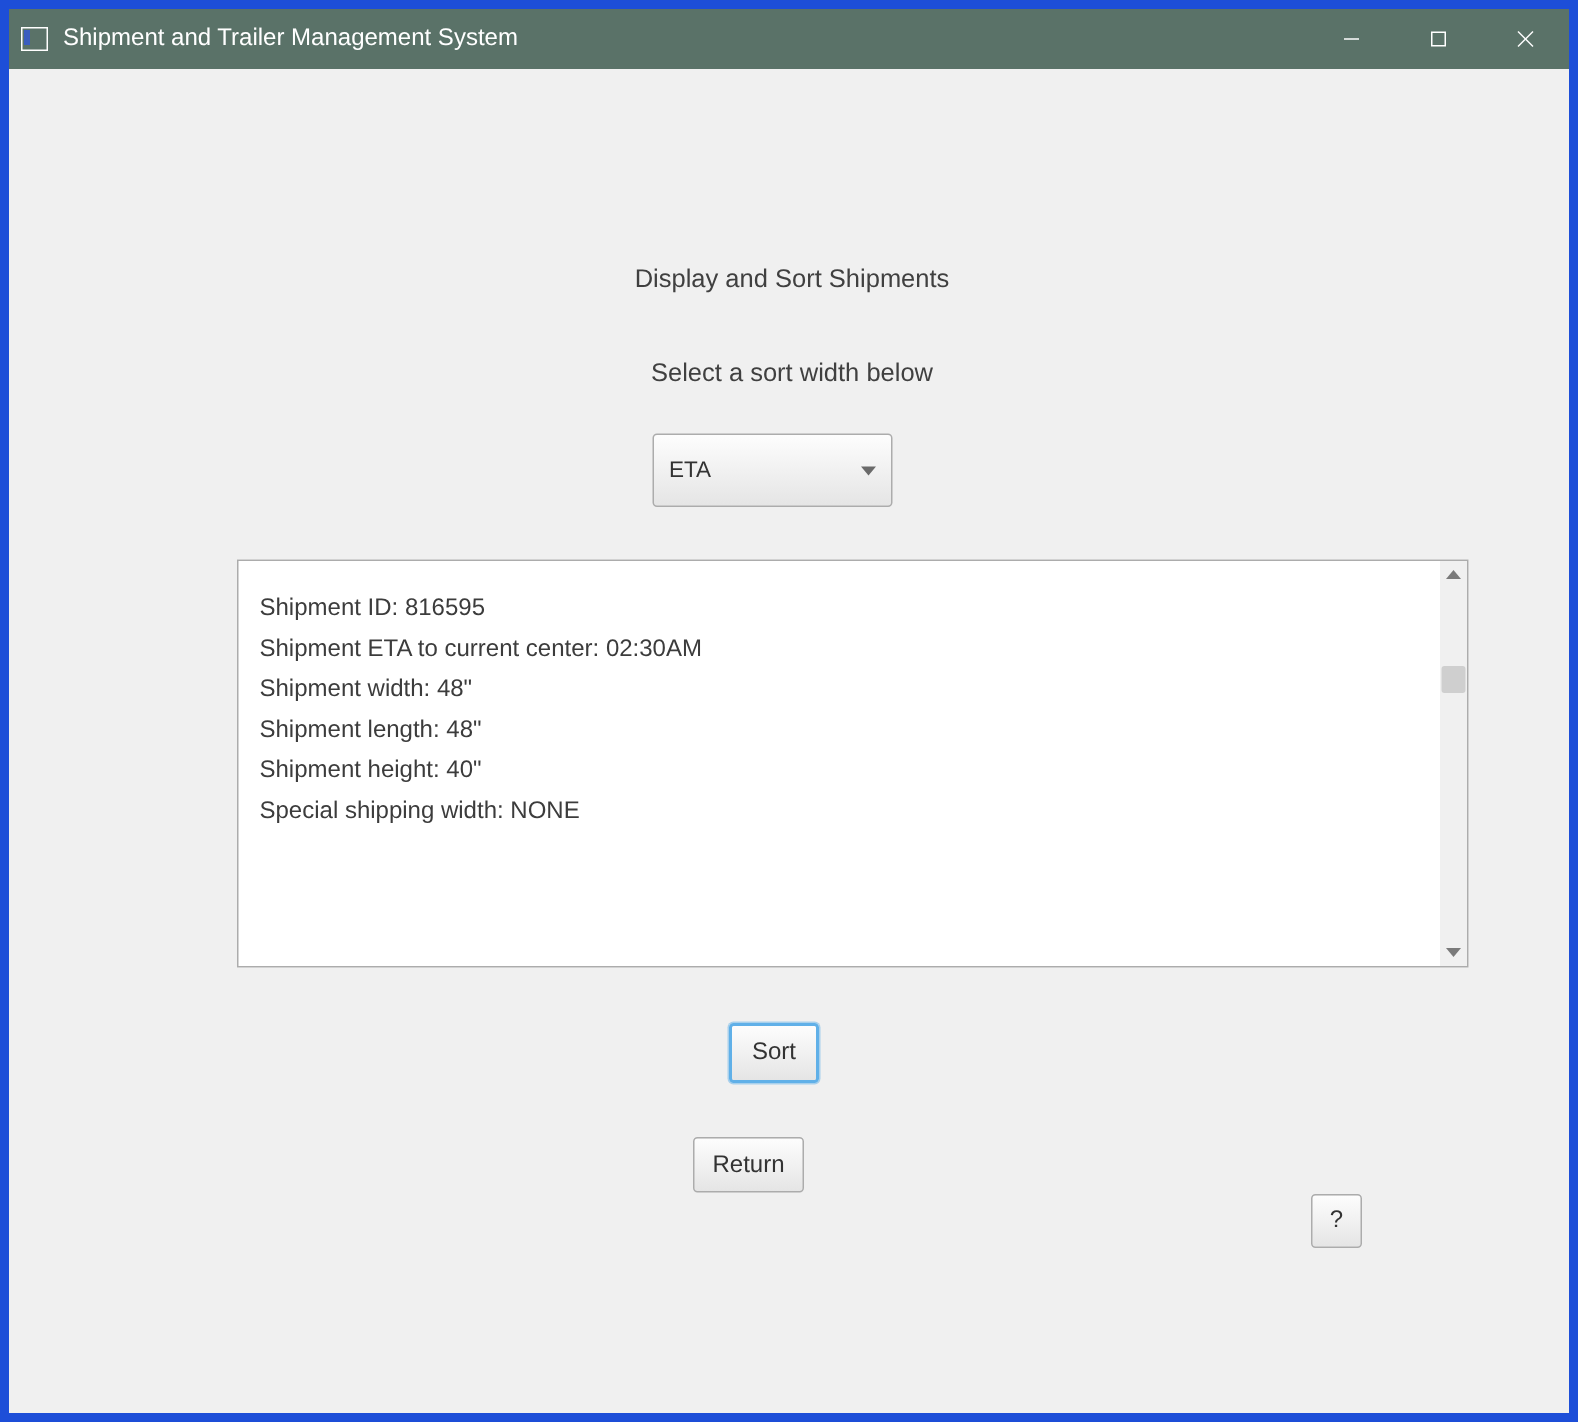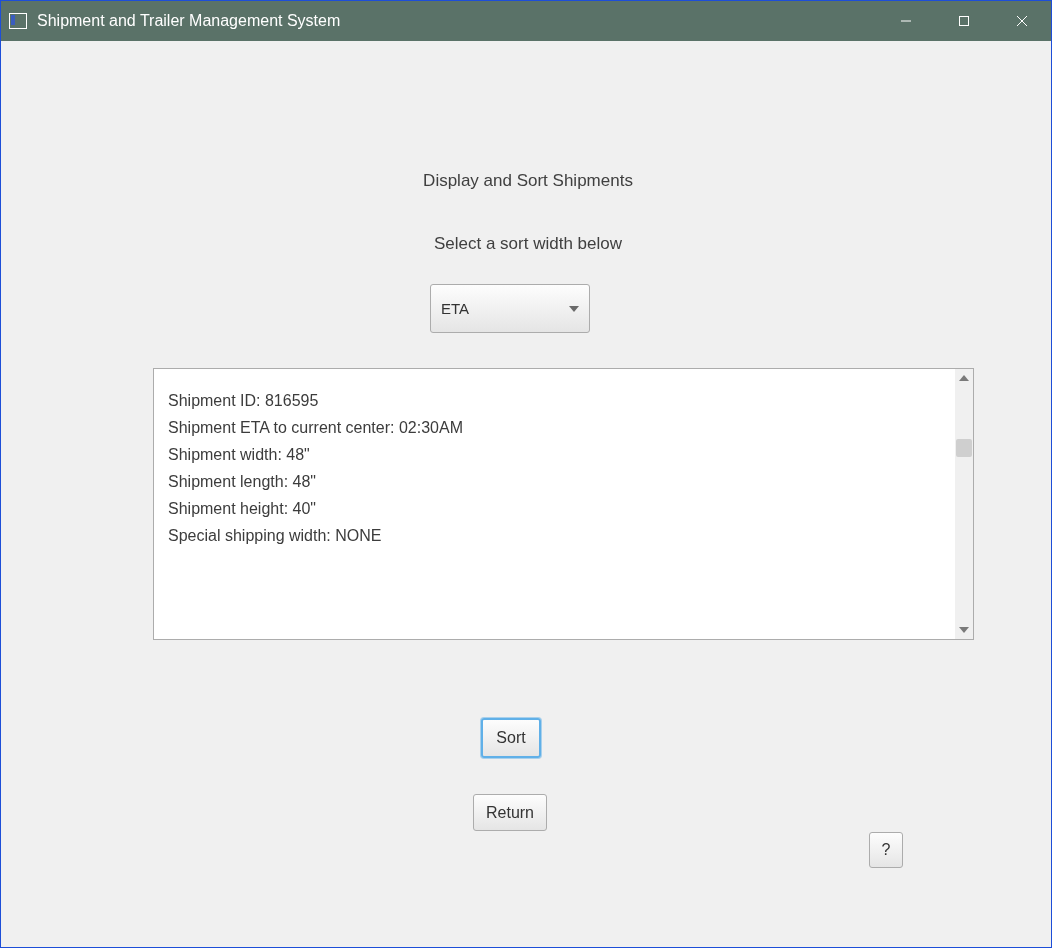--- a/index.html
+++ b/index.html
@@ -1,16 +1,16 @@
 <!DOCTYPE html>
 <html><head>
 <meta charset="utf-8">
 <style>
   html,body{margin:0;padding:0;height:100%;font-family:"Segoe UI",Arial,sans-serif;font-size:15px;color:#3d3d3d;background:#fff;}
-  .window{width:1052px;height:948px;position:relative;border:1px solid #1d4ed8;box-sizing:border-box;background:#f0f0f0;}
+  .window{width:1052px;height:948px;position:relative;border:6px solid #1d4ed8;box-sizing:border-box;background:#f0f0f0;}
   .titlebar{height:40px;background:#5a7268;display:flex;align-items:center;color:#fff;padding-left:8px;}
   .appicon{width:16px;height:14px;border:1px solid #fff;margin-right:10px;position:relative;display:inline-block;}
   .appicon::before{content:"";position:absolute;left:1px;top:1px;width:4px;height:10px;background:#3a5dbf;}
   .title{font-size:16px;font-weight:400;flex:1;}
   .winbtns{display:flex;height:100%;}
   .winbtn{width:58px;height:100%;display:flex;align-items:center;justify-content:center;color:#fff;}
   .winbtn svg{display:block;}
   .content{position:relative;width:100%;height:calc(100% - 40px);}
   .heading{position:absolute;left:4px;right:0;text-align:center;font-size:17px;color:#404040;}
   .h1{top:130px;}
@@ -20,24 +20,24 @@
   .combo .arrow{margin-left:auto;width:0;height:0;border-left:5px solid transparent;border-right:5px solid transparent;border-top:6px solid #6a6a6a;}
   .textarea-wrap{position:absolute;left:152px;top:327px;width:821px;height:272px;border:1px solid #acacac;background:#fff;box-sizing:border-box;}
   .textarea-inner{padding:18px 6px 0 14px;height:100%;box-sizing:border-box;overflow:hidden;font-size:16px;line-height:27px;color:#3c3c3c;}
   .sb{position:absolute;right:0;top:0;width:18px;height:100%;background:#f0f0f0;cursor:default;}
   .sb .up,.sb .down{position:absolute;left:0;width:18px;height:18px;display:flex;align-items:center;justify-content:center;}
   .sb .up{top:0;} .sb .down{bottom:0;}
   .sb .up::before{content:"";width:0;height:0;border-left:5px solid transparent;border-right:5px solid transparent;border-bottom:6px solid #7a7a7a;}
   .sb .down::before{content:"";width:0;height:0;border-left:5px solid transparent;border-right:5px solid transparent;border-top:6px solid #7a7a7a;}
   .sb .thumb{position:absolute;left:1px;top:70px;width:16px;height:18px;background:#cfcfcf;border-radius:2px;}
   .btn{position:absolute;height:37px;box-sizing:border-box;border:1px solid #acacac;border-radius:3px;
-    background:linear-gradient(#fdfdfd,#e5e5e5);display:flex;align-items:center;justify-content:center;font-size:16px;color:#333;padding:0 16px;margin-top:41px;}
+    background:linear-gradient(#fdfdfd,#e5e5e5);display:flex;align-items:center;justify-content:center;font-size:16px;color:#333;padding:0 16px;}
   .btn.focused{border:2px solid #60b0e8;box-shadow:0 0 0 1px rgba(96,176,232,.5);}
   .sortbtn{left:480px;top:636px;width:60px;height:40px;}
-  .returnbtn{left:472px;top:712px;width:74px;}
+  .returnbtn{left:456px;top:712px;width:74px;}
   .helpbtn{left:868px;top:750px;width:34px;height:36px;padding:0;}
 </style>
 </head>
 <body>
 
 <div class="window">
   <div class="titlebar">
     <span class="appicon"></span>
     <span class="title">Shipment and Trailer Management System</span>
     <div class="winbtns">

